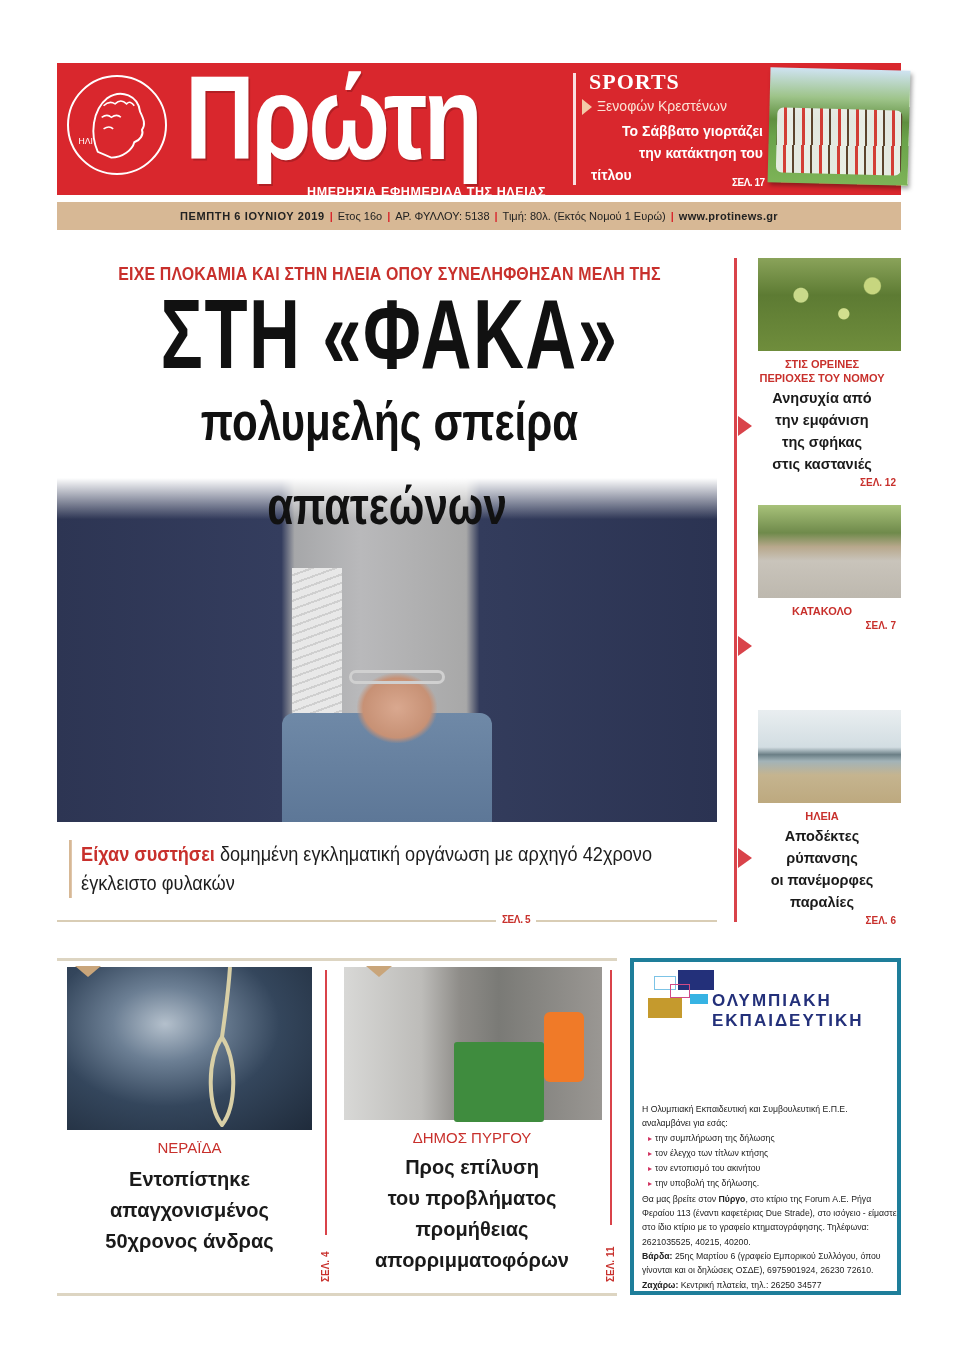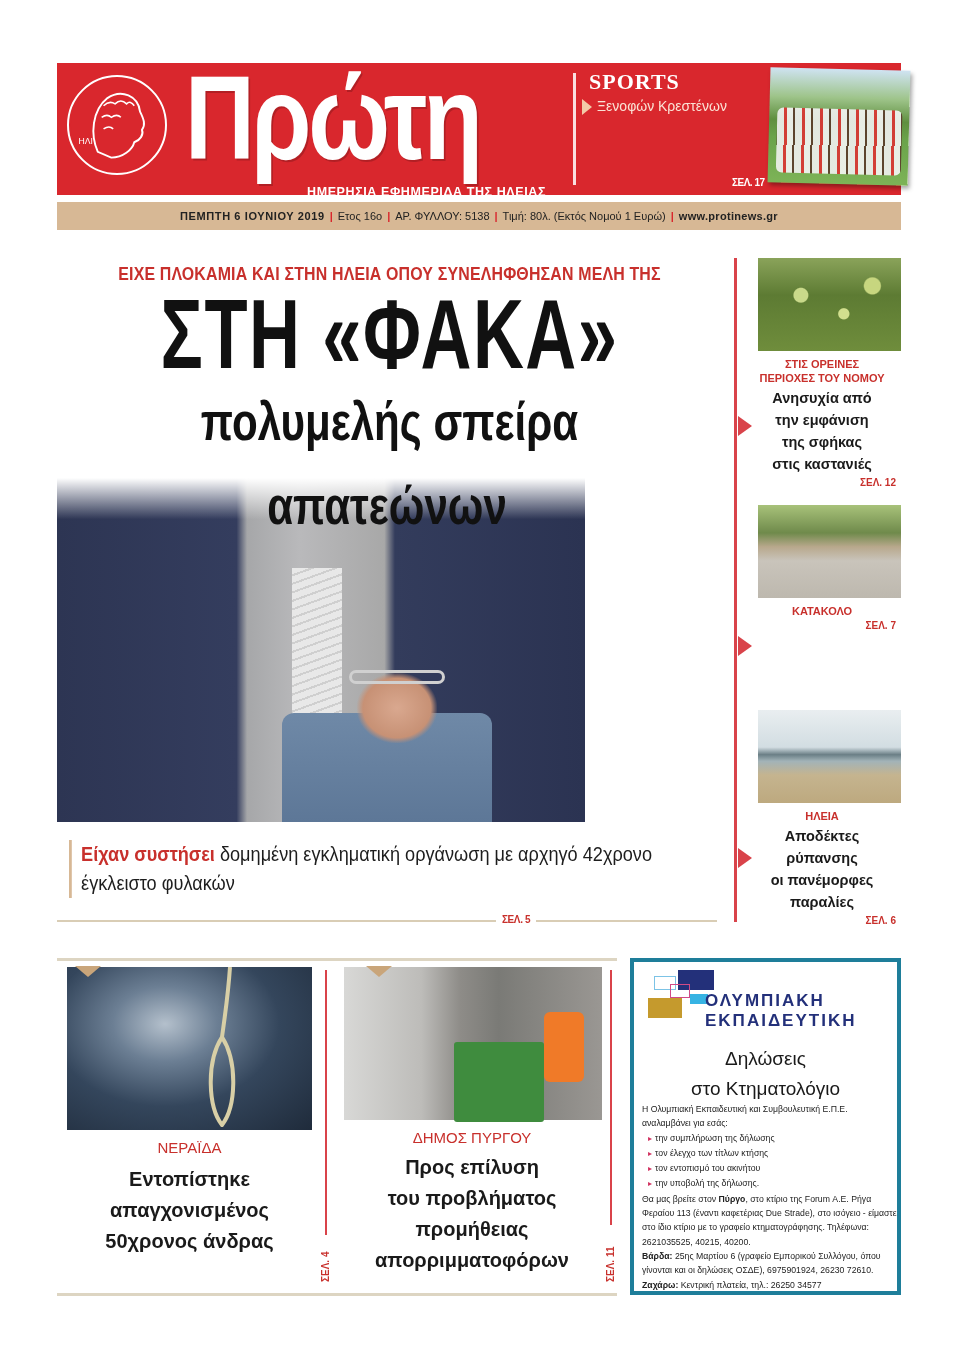--- a/index.html
+++ b/index.html
@@ -26,21 +26,21 @@
 
   
   .datebar { position: absolute; left: 57px; top: 202px; width: 844px; height: 28px; background: #d7b895; display: flex; align-items: center; justify-content: center; font-size: 11px; color: #222; }
   .datebar .sep { color: #d9272d; margin: 0 5px; font-weight: bold; }
   .datebar .b { font-weight: bold; letter-spacing: .6px; }
 
   
   .kicker { position: absolute; left: 57px; top: 263px; width: 665px; text-align: center; color: #c8302c; font-weight: bold; font-size: 18.5px; letter-spacing: 0.2px; transform: scaleX(0.86); transform-origin: center; white-space: nowrap; }
   .headline { position: absolute; left: 57px; top: 285px; width: 665px; text-align: center; font-weight: bold; font-size: 98px; color: #111; line-height: 1; transform: scaleX(0.72); transform-origin: center top; white-space: nowrap; letter-spacing: 2px; }
   .subhead { position: absolute; left: 57px; top: 394px; width: 665px; text-align: center; font-weight: bold; font-size: 54px; color: #111; line-height: 1; transform: scaleX(0.78); transform-origin: center top; white-space: nowrap; }
-  .photo-main { position: absolute; left: 57px; top: 478px; width: 528px; height: 344px; overflow: hidden;
+  .photo-main { position: absolute; left: 57px; top: 478px; width: 660px; height: 344px; overflow: hidden;
     background: linear-gradient(180deg, rgba(255,255,255,1) 0%, rgba(255,255,255,0) 12%), linear-gradient(90deg, #2d3553 0%, #343d5e 34%, #a6a7a9 36%, #b9b9bb 46%, #a8a8a8 62%, #333c5c 64%, #2b3352 100%); }
   .photo-main .cobble { position: absolute; left: 235px; top: 90px; width: 50px; height: 210px; background: repeating-linear-gradient(160deg, #e8e8e8 0 6px, #cfcfcf 6px 8px); }
   .photo-main .jeans { position: absolute; left: 225px; top: 235px; width: 210px; height: 110px; background: linear-gradient(180deg, #6f89a7, #5d7797); border-radius: 12px 12px 0 0; }
   .photo-main .hands { position: absolute; left: 300px; top: 195px; width: 80px; height: 70px; background: radial-gradient(ellipse at center, #d9a88f 0%, #c79175 60%, rgba(0,0,0,0) 72%); }
   .photo-main .cuffs { position: absolute; left: 292px; top: 192px; width: 96px; height: 14px; border: 3px solid #d0d0d0; border-radius: 10px; }
   .photo-main .subhead-over { position: absolute; left: 0; top: 0; width: 660px; text-align: center; font-weight: bold; font-size: 54px; color: #111; line-height: 1; transform: scaleX(0.78); transform-origin: center top; white-space: nowrap; }
 
   .deck { position: absolute; left: 69px; top: 840px; width: 640px; font-size: 19.5px; line-height: 29px; color: #1d1d1d; padding-left: 10px; border-left: 3px solid #d7b895; transform: scaleX(0.93); transform-origin: left; }
   .deck .red { color: #c8302c; font-weight: bold; }
   .rule-lead { position: absolute; left: 57px; top: 920px; width: 660px; height: 2px; background: #d9cdb5; }
@@ -70,21 +70,21 @@
   .noose { position: absolute; left: 135px; top: 0; width: 40px; height: 160px; }
   .img-garbage { background: linear-gradient(90deg, #d8d8d6 0%, #bdbcb9 30%, #8e8c88 45%, #7a7a76 60%, #9a9793 100%); }
   .bin { position: absolute; left: 110px; top: 75px; width: 90px; height: 80px; background: #3f8c3e; border-radius: 3px; }
   .worker { position: absolute; left: 200px; top: 45px; width: 40px; height: 70px; background: #f07a28; border-radius: 6px; }
   .vrule { position: absolute; width: 2px; background: #d9434a; }
   .vpage { position: absolute; font-size: 10px; font-weight: bold; color: #c8302c; transform: rotate(-90deg); transform-origin: left top; white-space: nowrap; }
 
   
   .ad { position: absolute; left: 630px; top: 958px; width: 271px; height: 337px; border: 4px solid #1e7e9a; background: #fff; }
   .ad .logo-box { position: absolute; }
-  .ad .brand { position: absolute; left: 71px; font-weight: bold; color: #23307a; font-size: 17px; letter-spacing: 2px; }
+  .ad .brand { position: absolute; left: 78px; font-weight: bold; color: #23307a; font-size: 17px; letter-spacing: 2px; }
   .ad .ad-title { position: absolute; left: 0; width: 100%; text-align: center; font-size: 19px; line-height: 30px; color: #1a1a1a; font-weight: normal; }
   .ad .body { position: absolute; left: 8px; top: 140px; width: 256px; font-size: 8.7px; line-height: 14.3px; color: #222; }
   .ad .body ul { list-style: none; }
   .ad .body li::before { content: "\25B8"; color: #d1305f; margin-right: 3px; font-size: 8px; }
   .ad .body li { padding-left: 6px; }
   .ad .body b { font-weight: bold; margin-top: 40px; }
 </style>
 </head>
 <body>
 
@@ -98,20 +98,25 @@
     </svg>
   </div>
   <div class="logo">Πρώτη</div>
   <div class="tagline">ΗΜΕΡΗΣΙΑ ΕΦΗΜΕΡΙΔΑ ΤΗΣ ΗΛΕΙΑΣ</div>
 
   <section class="sports">
     <div class="sports-bar"></div>
     <div class="sports-title">SPORTS</div>
     <div class="sports-tri"></div>
     <div class="sports-team">Ξενοφών Κρεστένων</div>
+    <div class="sports-head">
+      <span>Το Σάββατο γιορτάζει</span>
+      <span>την κατάκτηση του</span>
+      <span style="text-align:left;padding-left:4px;">τίτλου</span>
+    </div>
     <div class="sports-page">ΣΕΛ. 17</div>
     <div class="sports-photo">
         <div class="crowd"></div>
       </div>
   </section>
 </header>
 
 <div class="datebar">
   <span class="b">ΠΕΜΠΤΗ 6 ΙΟΥΝΙΟΥ 2019</span>
   <span class="sep">|</span>
@@ -213,24 +218,20 @@
 <aside class="ad">
   <div class="logo-box" style="left:14px; top:8px; width:70px; height:48px;">
     <div style="position:absolute; left:30px; top:0; width:36px; height:20px; background:#23307a;"></div>
     <div style="position:absolute; left:6px; top:6px; width:22px; height:14px; border:1.5px solid #7cc3e6;"></div>
     <div style="position:absolute; left:22px; top:14px; width:20px; height:14px; border:1.5px solid #d14a86;"></div>
     <div style="position:absolute; left:42px; top:24px; width:18px; height:10px; background:#36b3e3;"></div>
     <div style="position:absolute; left:0; top:28px; width:34px; height:20px; background:#c59a2d;"></div>
   </div>
   <div class="brand" style="top:29px;">ΟΛΥΜΠΙΑΚΗ</div>
   <div class="brand" style="top:49px;">ΕΚΠΑΙΔΕΥΤΙΚΗ</div>
-  <div class="ad-title" style="top:82px;">
-    <div>Δηλώσεις</div>
-      <div>στο Κτηματολόγιο</div>
-  </div>
   <div class="body">
     <p>Η Ολυμπιακή Εκπαιδευτική και Συμβουλευτική Ε.Π.Ε. αναλαμβάνει για εσάς:</p>
     <ul>
       <li>την συμπλήρωση της δήλωσης</li>
       <li>τον έλεγχο των τίτλων κτήσης</li>
       <li>τον εντοπισμό του ακινήτου</li>
       <li>την υποβολή της δήλωσης.</li>
     </ul>
     <p><span>Θα μας βρείτε στον </span><b>Πύργο</b><span>, στο κτίριο της Forum Α.Ε. Ρήγα Φεραίου 113 (έναντι καφετέριας Due Strade), στο ισόγειο - είμαστε στο ίδιο κτίριο με το γραφείο κτηματογράφησης. Τηλέφωνα: 2621035525, 40215, 40200.</span></p>
     <p><b>Βάρδα:</b><span> 25ης Μαρτίου 6 (γραφείο Εμπορικού Συλλόγου, όπου γίνονται και οι δηλώσεις ΟΣΔΕ), 6975901924, 26230 72610.</span></p>

